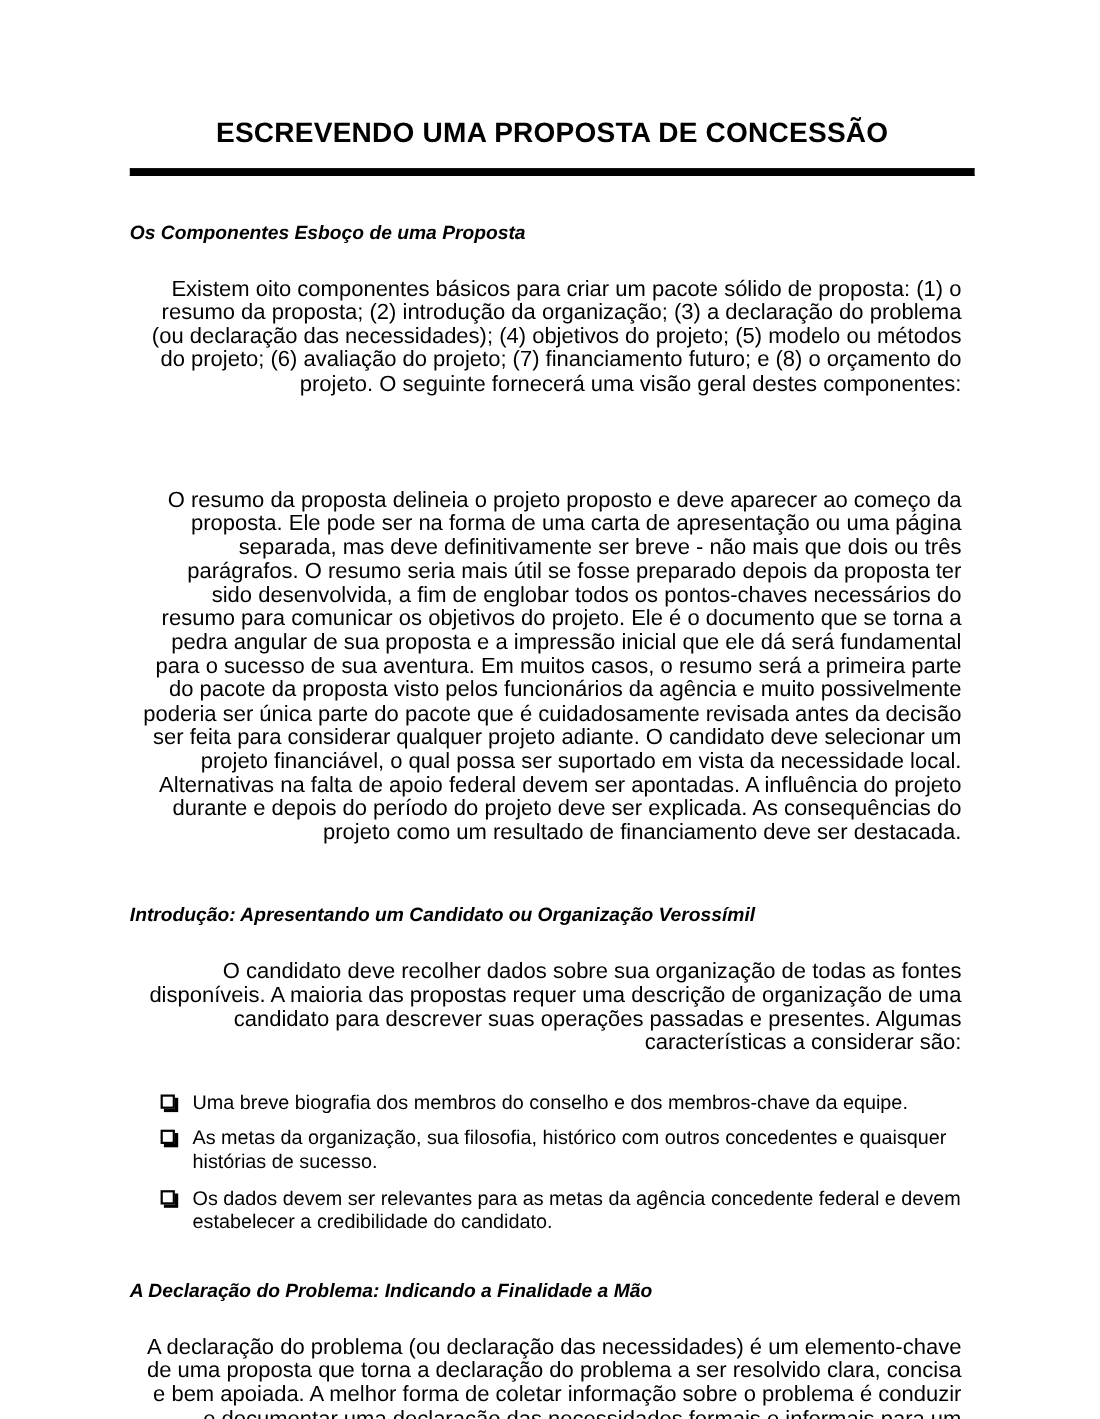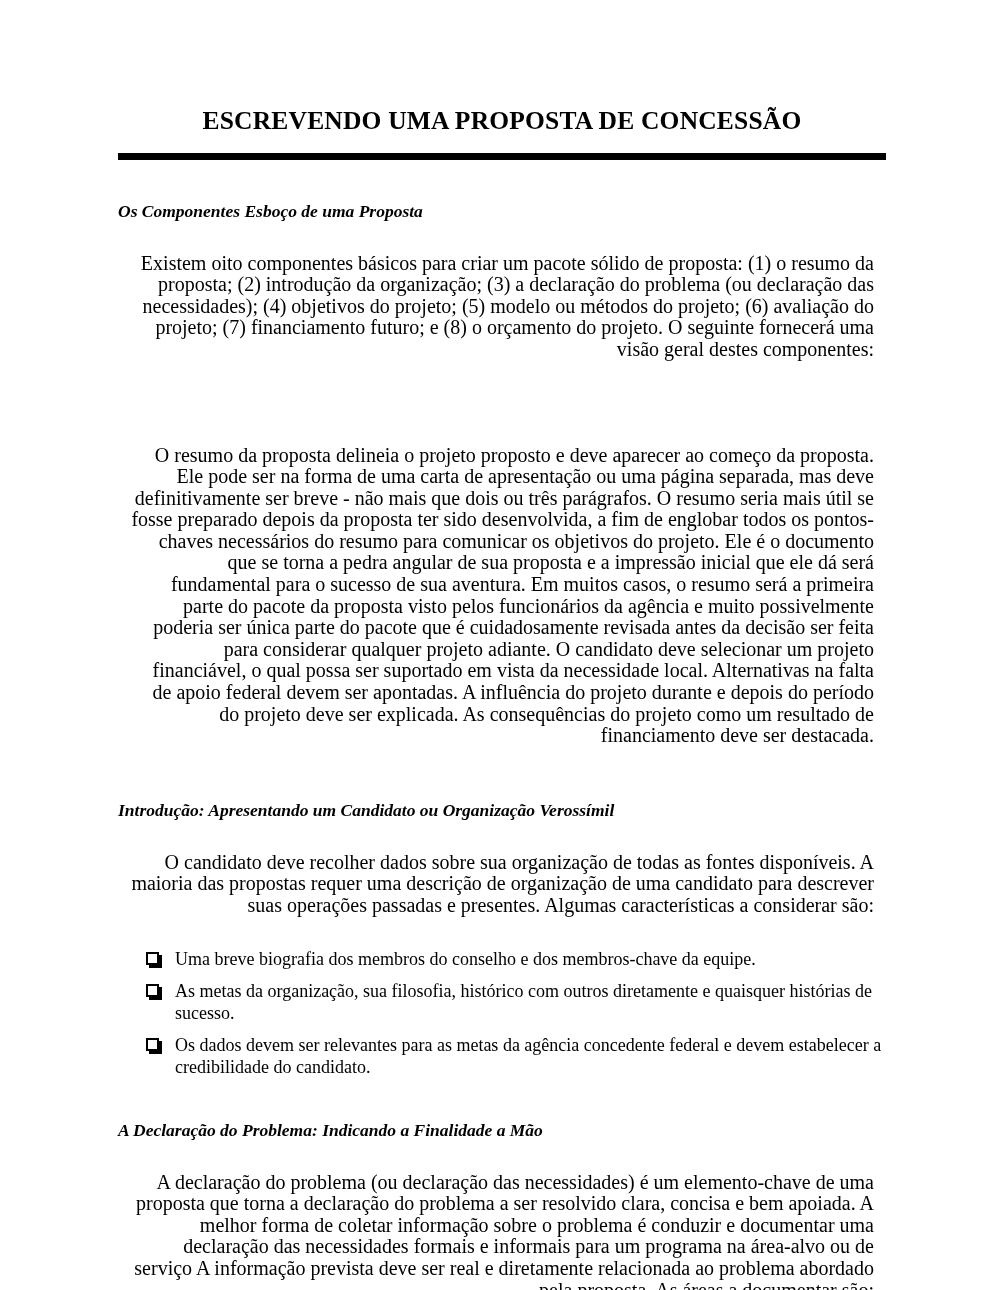--- a/index.html
+++ b/index.html
@@ -16,21 +16,20 @@
     -webkit-font-smoothing: antialiased;
   }
 
   .page {
     position: relative;
     width: 808px;
     height: 1290px;
     background: #ffffff;
     box-sizing: border-box;
     padding: 0;
-    font-family: Liberation Serif, serif;
   }
 
   .content {
     position: absolute;
     left: 118px;
     top: 0;
     width: 768px;
   }
 
   
@@ -135,21 +134,21 @@
     <p class="body-par">O candidato deve recolher dados sobre sua organização de todas as fontes disponíveis. A maioria das propostas requer uma descrição de organização de uma candidato para descrever suas operações passadas e presentes. Algumas características a considerar são:</p>
 
     <div class="sp-list-before"></div>
     <ul class="bullet-list">
       <li class="bullet-item">
         <span class="checkbox-glyph"></span>
         <span class="bullet-text">Uma breve biografia dos membros do conselho e dos membros-chave da equipe.</span>
       </li>
       <li class="bullet-item">
         <span class="checkbox-glyph"></span>
-        <span class="bullet-text">As metas da organização, sua filosofia, histórico com outros diretamente e quaisquer histórias de sucesso.</span>
+        <span class="bullet-text">As metas da organização, sua filosofia, histórico com outros concedentes e quaisquer histórias de sucesso.</span>
       </li>
       <li class="bullet-item">
         <span class="checkbox-glyph"></span>
         <span class="bullet-text">Os dados devem ser relevantes para as metas da agência concedente federal e devem estabelecer a credibilidade do candidato.</span>
       </li>
     </ul>
 
     <div class="sp-h-before"></div>
     <h2 class="section-heading">A Declaração do Problema: Indicando a Finalidade a Mão</h2>
     <div class="sp-h-after"></div>

